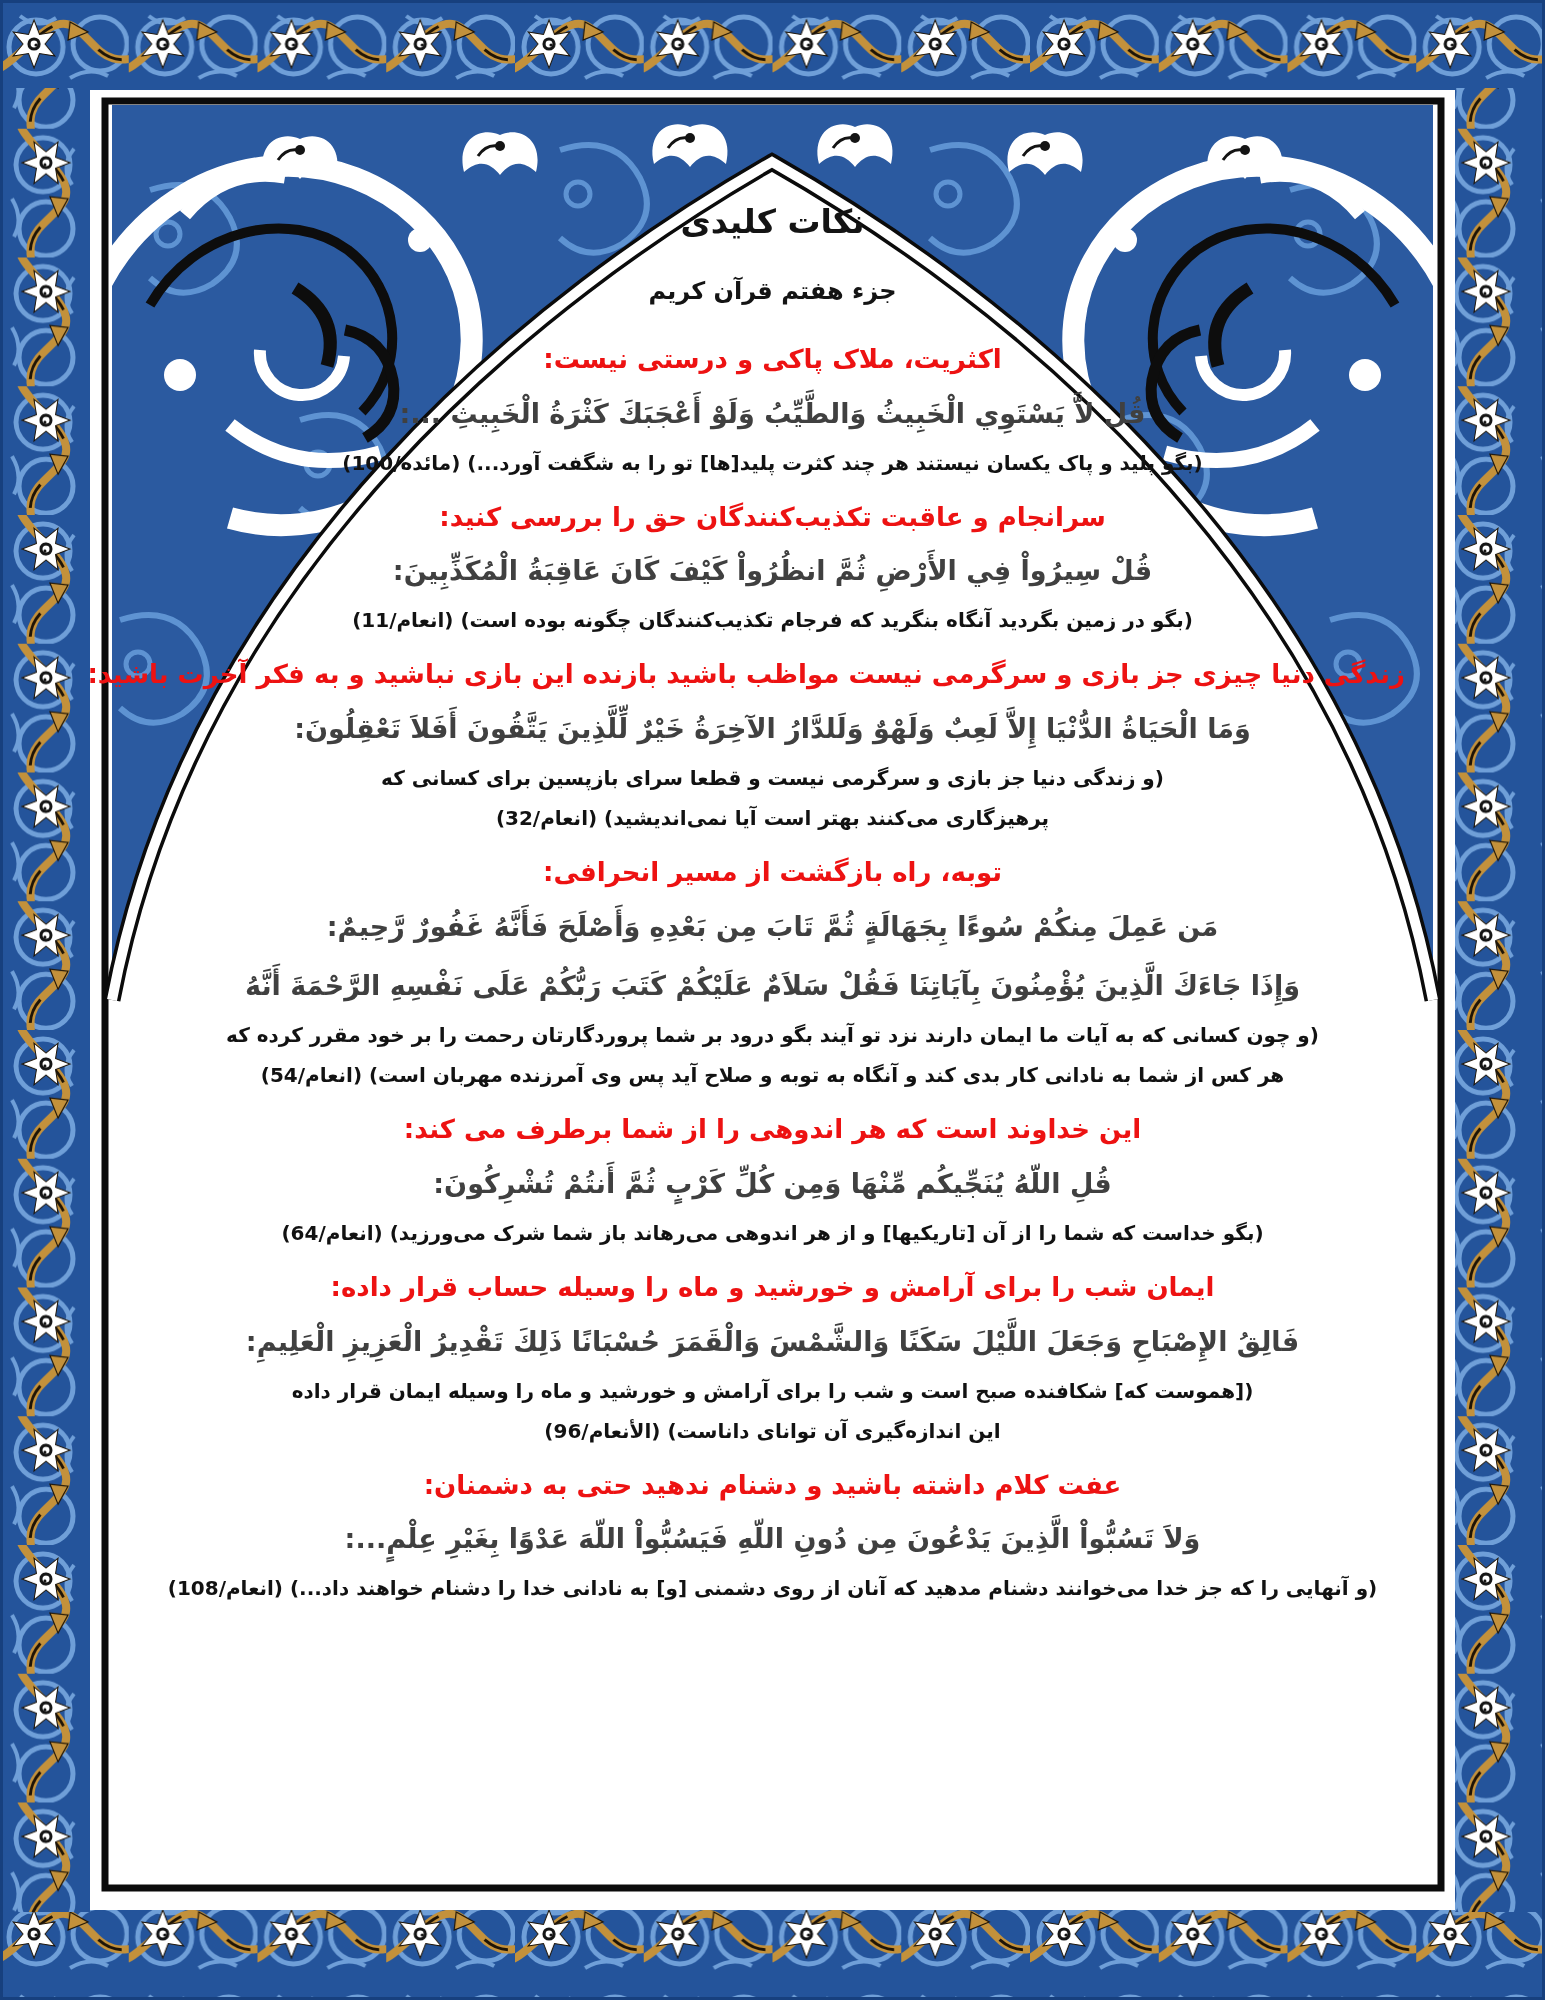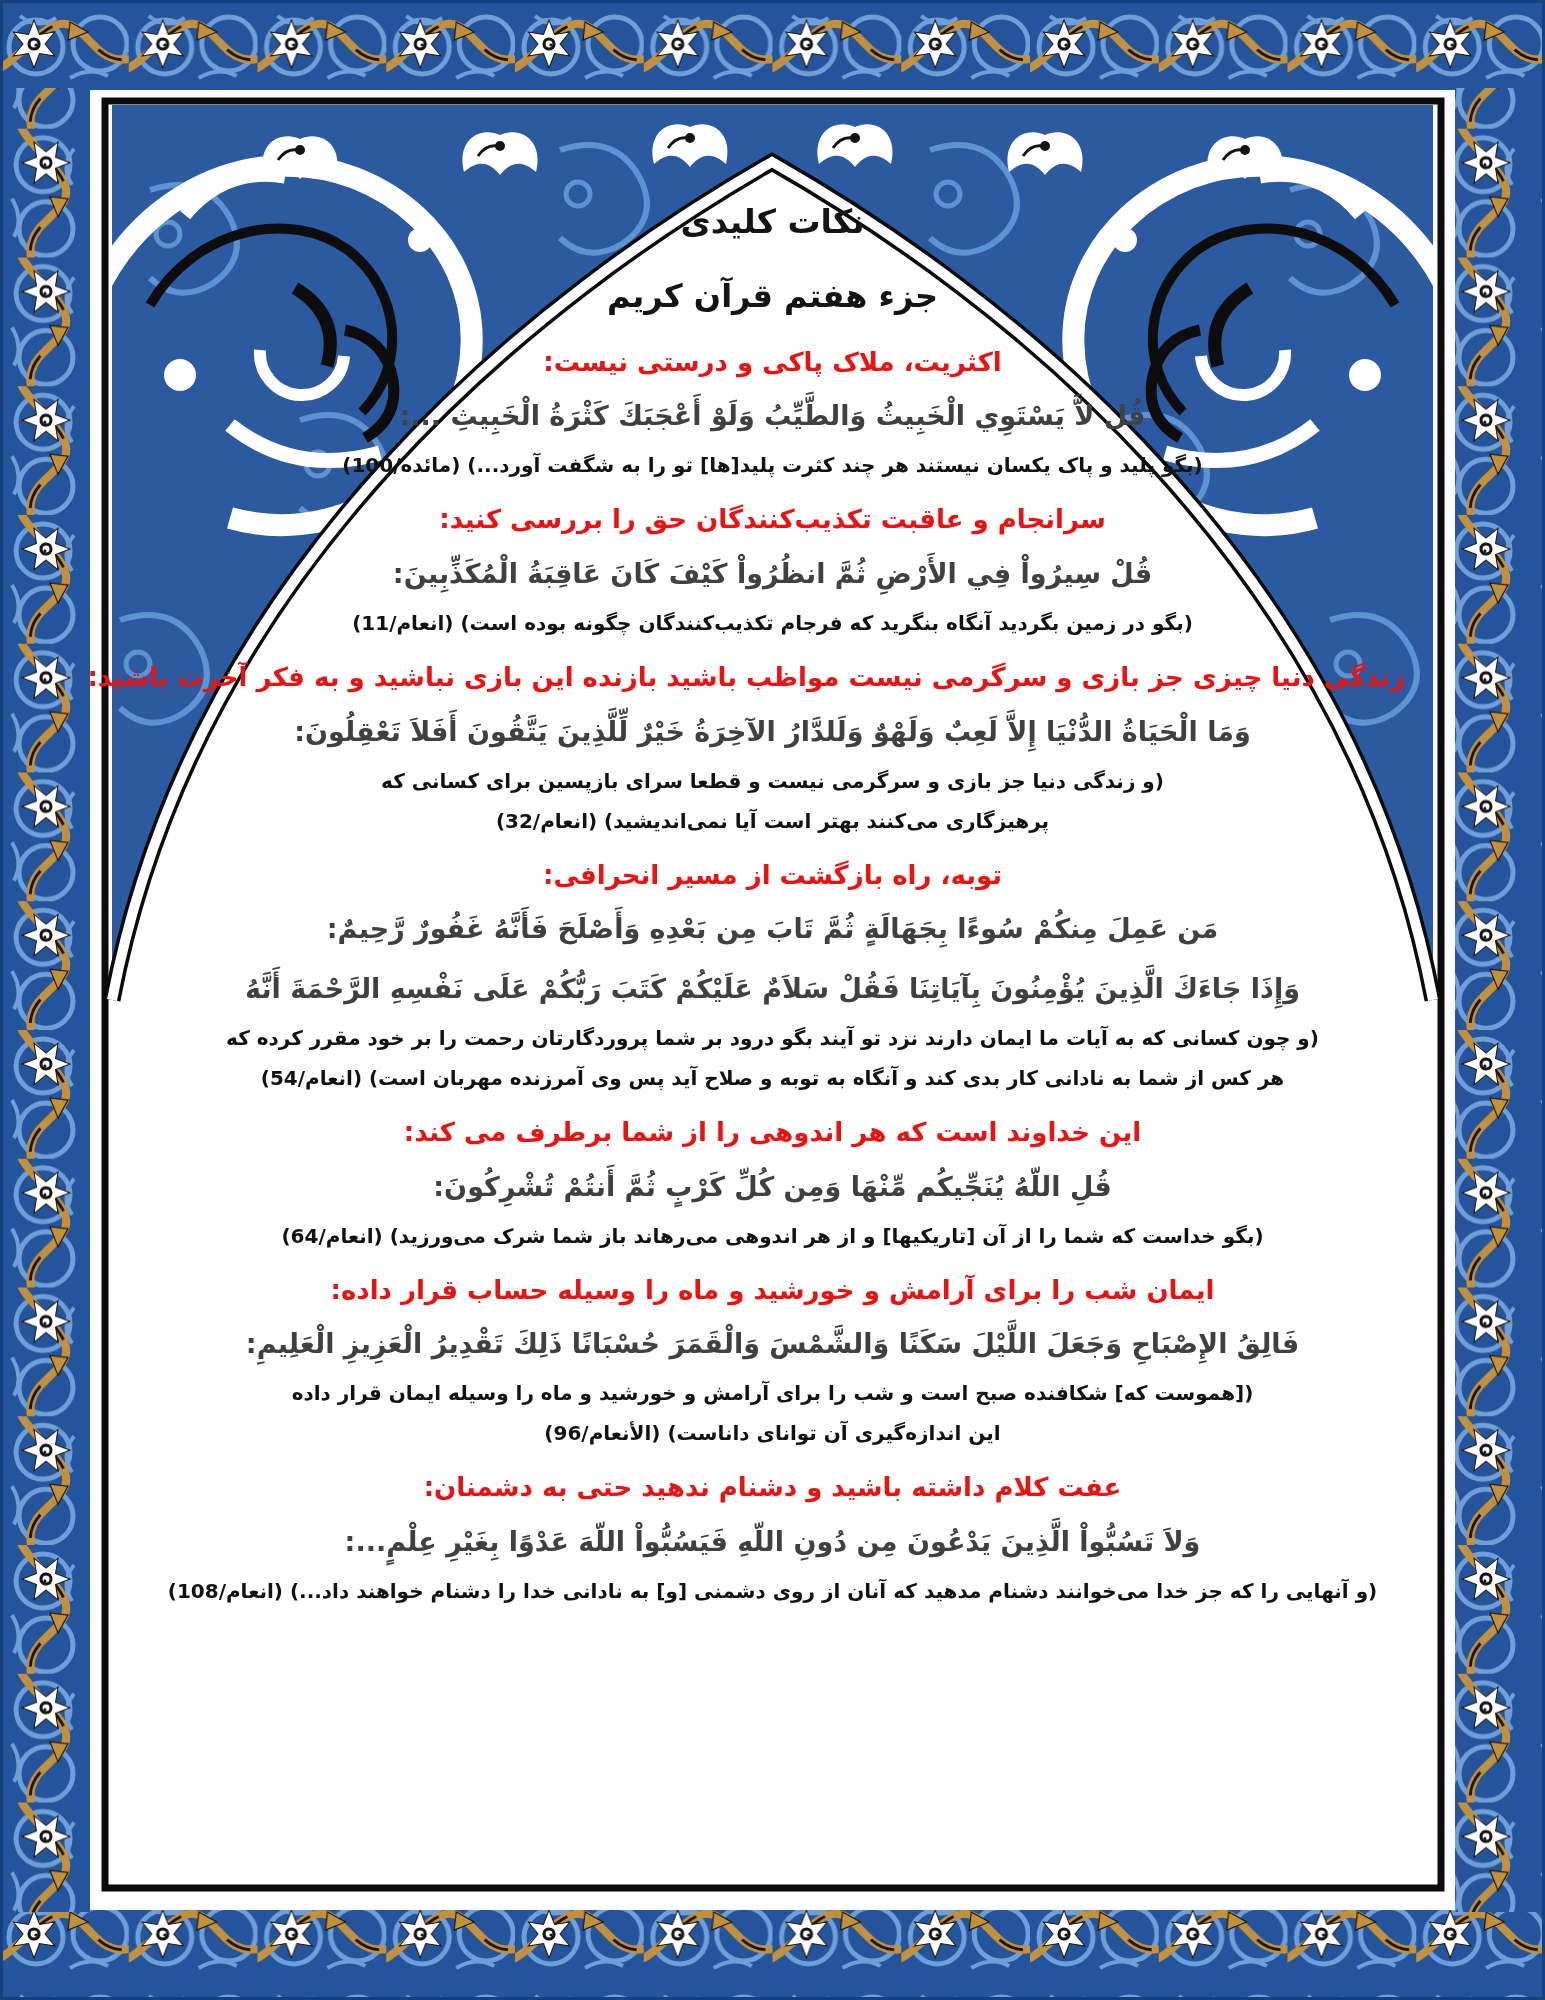--- a/index.html
+++ b/index.html
@@ -16,24 +16,24 @@
     top:200px;left:140px;right:140px;
     direction:rtl;
     text-align:center;
     color:#161616;
   }
   .title{
     font-size:33px;font-weight:bold;color:#141414;
     line-height:1.35;margin:0 0 30px 0;
   }
   .subtitle{
-    font-size:32px;font-weight:bold;color:#141414;
+    font-size:24px;font-weight:bold;color:#141414;
     line-height:1.35;margin:0 0 8px 0;
   }
-  .sections{margin-top:26px;}
+  .sections{margin-top:34px;}
   .sec{margin-top:20px;}
   .head{
     margin:14px 0 4px 0;
     font-size:26px;font-weight:bold;
     color:#ED1212;
     line-height:1.45;
     white-space:nowrap;
   }
   .ayah{
     margin:10px 0 4px 0;

